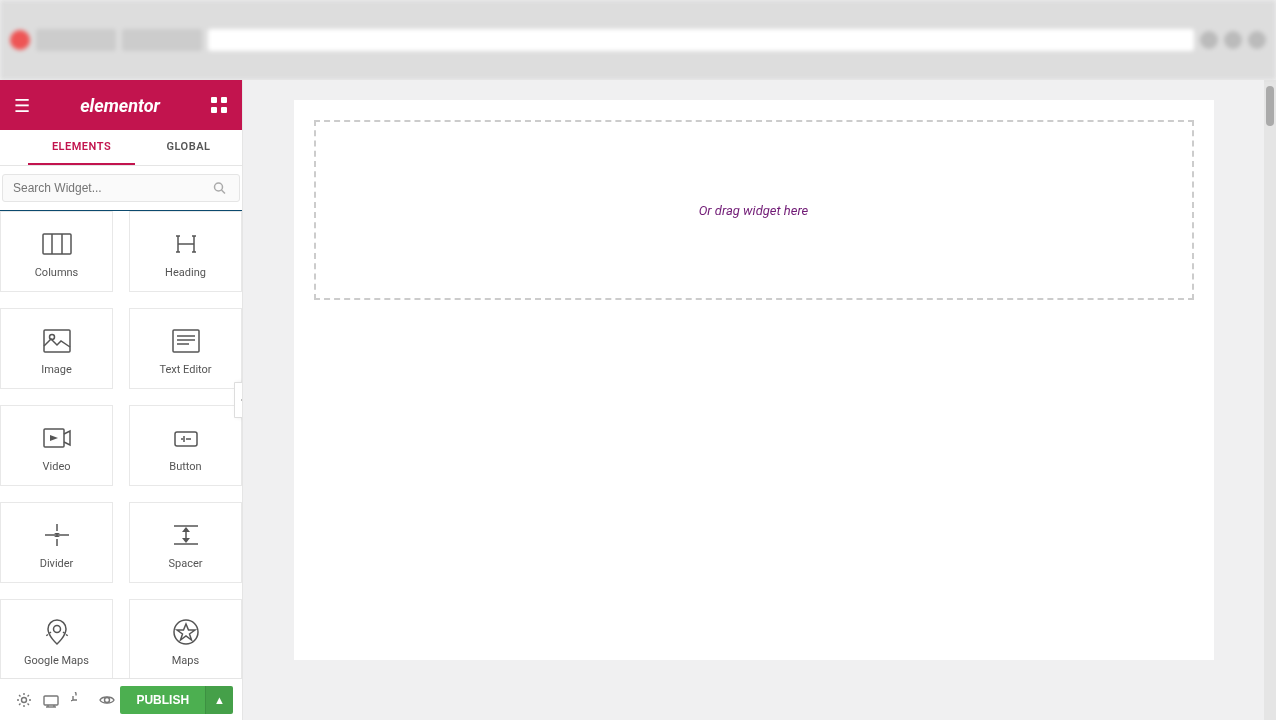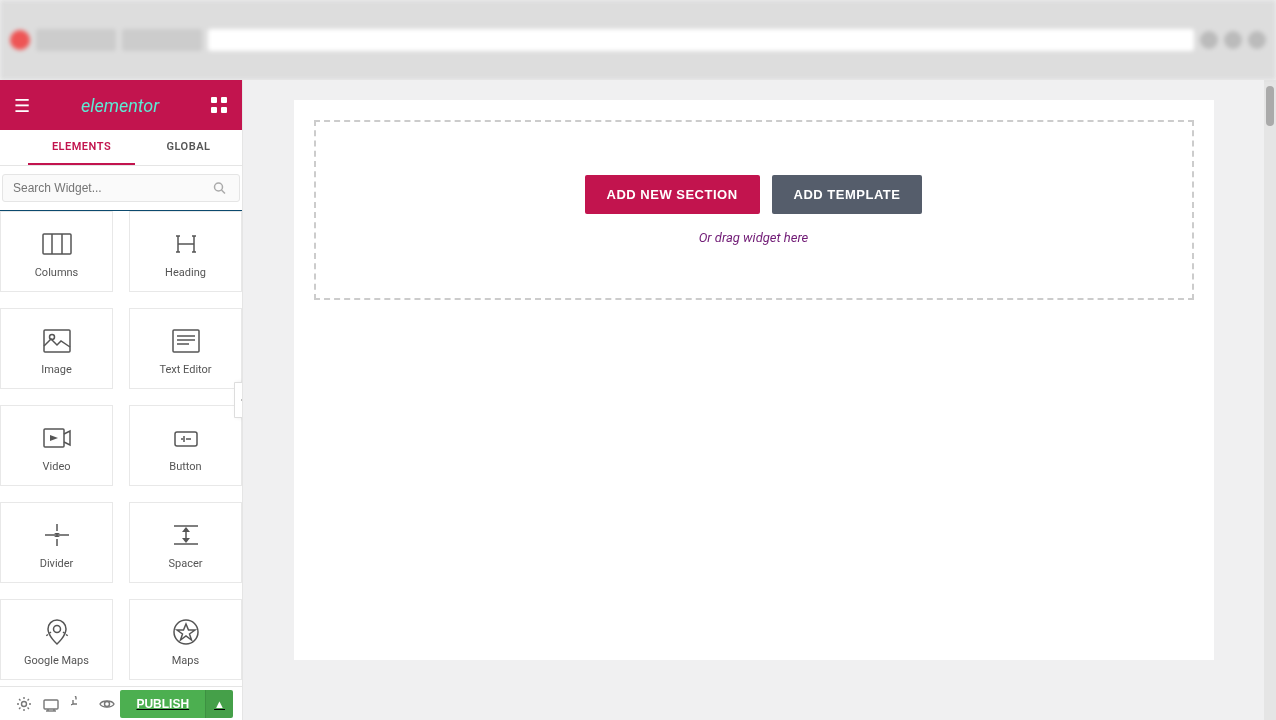--- a/index.html
+++ b/index.html
@@ -44,21 +44,21 @@
     
     .sidebar-header {
       background: #C2144E;
       height: 50px;
       display: flex;
       align-items: center;
       justify-content: space-between;
       padding: 0 14px;
     }
     .hamburger-icon { color: #fff; font-size: 18px; cursor: pointer; }
-    .elementor-logo { color: #5eead4; font-size: 18px; font-style: italic; font-weight: 400; letter-spacing: 0; }
+    .elementor-logo { color: #ffffff; font-size: 18px; font-style: italic; font-weight: 700; letter-spacing: 0; }
     .grid-icon { color: #fff; font-size: 18px; cursor: pointer; }
 
     
     .sidebar-tabs {
       display: flex;
       border-bottom: 1px solid #e5e5e5;
       padding-left: 28px;
     }
     .sidebar-tab {
       flex: 1;
@@ -229,29 +229,28 @@
     .scrollbar-thumb {
       width: 8px;
       height: 40px;
       background: #aaa;
       border-radius: 4px;
       margin-top: 4px;
     }
 
     
     .bottom-toolbar {
-      height: 34px;
+      height: 42px;
       background: #fff;
       border-top: 1px solid #e5e5e5;
       display: flex;
       align-items: center;
       padding: 0 10px;
       width: 243px;
       flex-shrink: 0;
-      text-decoration: underline;
     }
     .toolbar-icon-btn {
       width: 28px;
       height: 28px;
       display: flex;
       align-items: center;
       justify-content: center;
       cursor: pointer;
       color: #777;
       font-size: 14px;
@@ -523,24 +522,20 @@
           <polyline points="6,1 2,6 6,11"></polyline>
         </svg>
       </div>
     </div>
   </div>
 
   <div style="display:flex;flex:1;flex-direction:row;overflow:hidden;">
     <div class="canvas-area">
       <div class="canvas-inner">
         <div class="drop-zone">
-          <div class="drop-zone-buttons">
-            <button class="btn-add-section">ADD NEW SECTION</button>
-            <button class="btn-add-template">ADD TEMPLATE</button>
-          </div>
           <div class="drop-hint">Or drag widget here</div>
         </div>
       </div>
     </div>
 
     <div class="scrollbar-track">
       <div class="scrollbar-thumb"></div>
     </div>
   </div>
 

